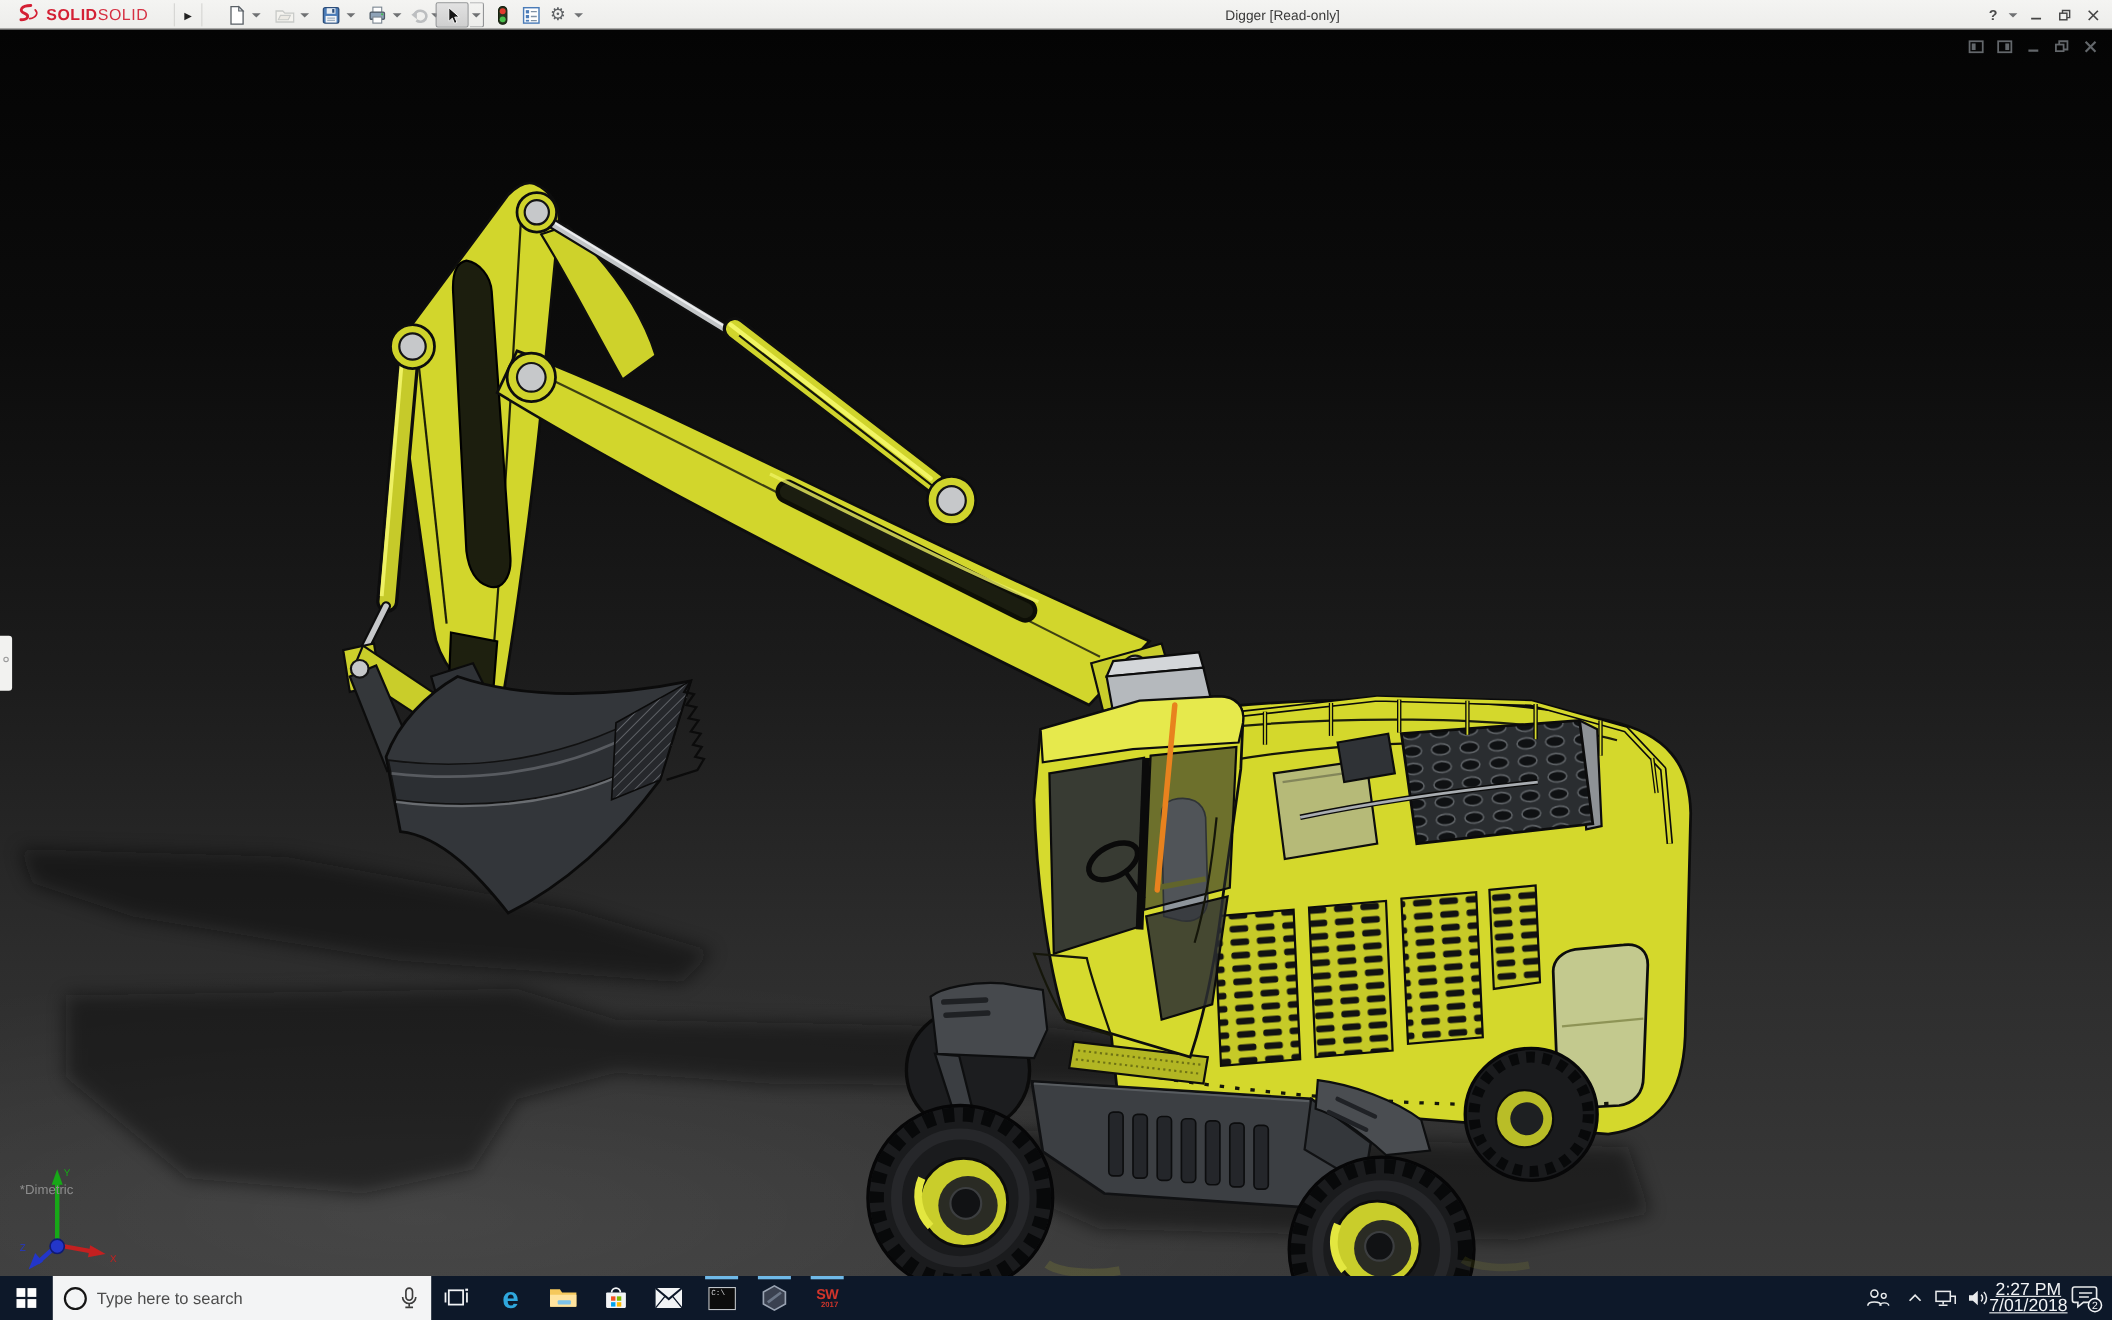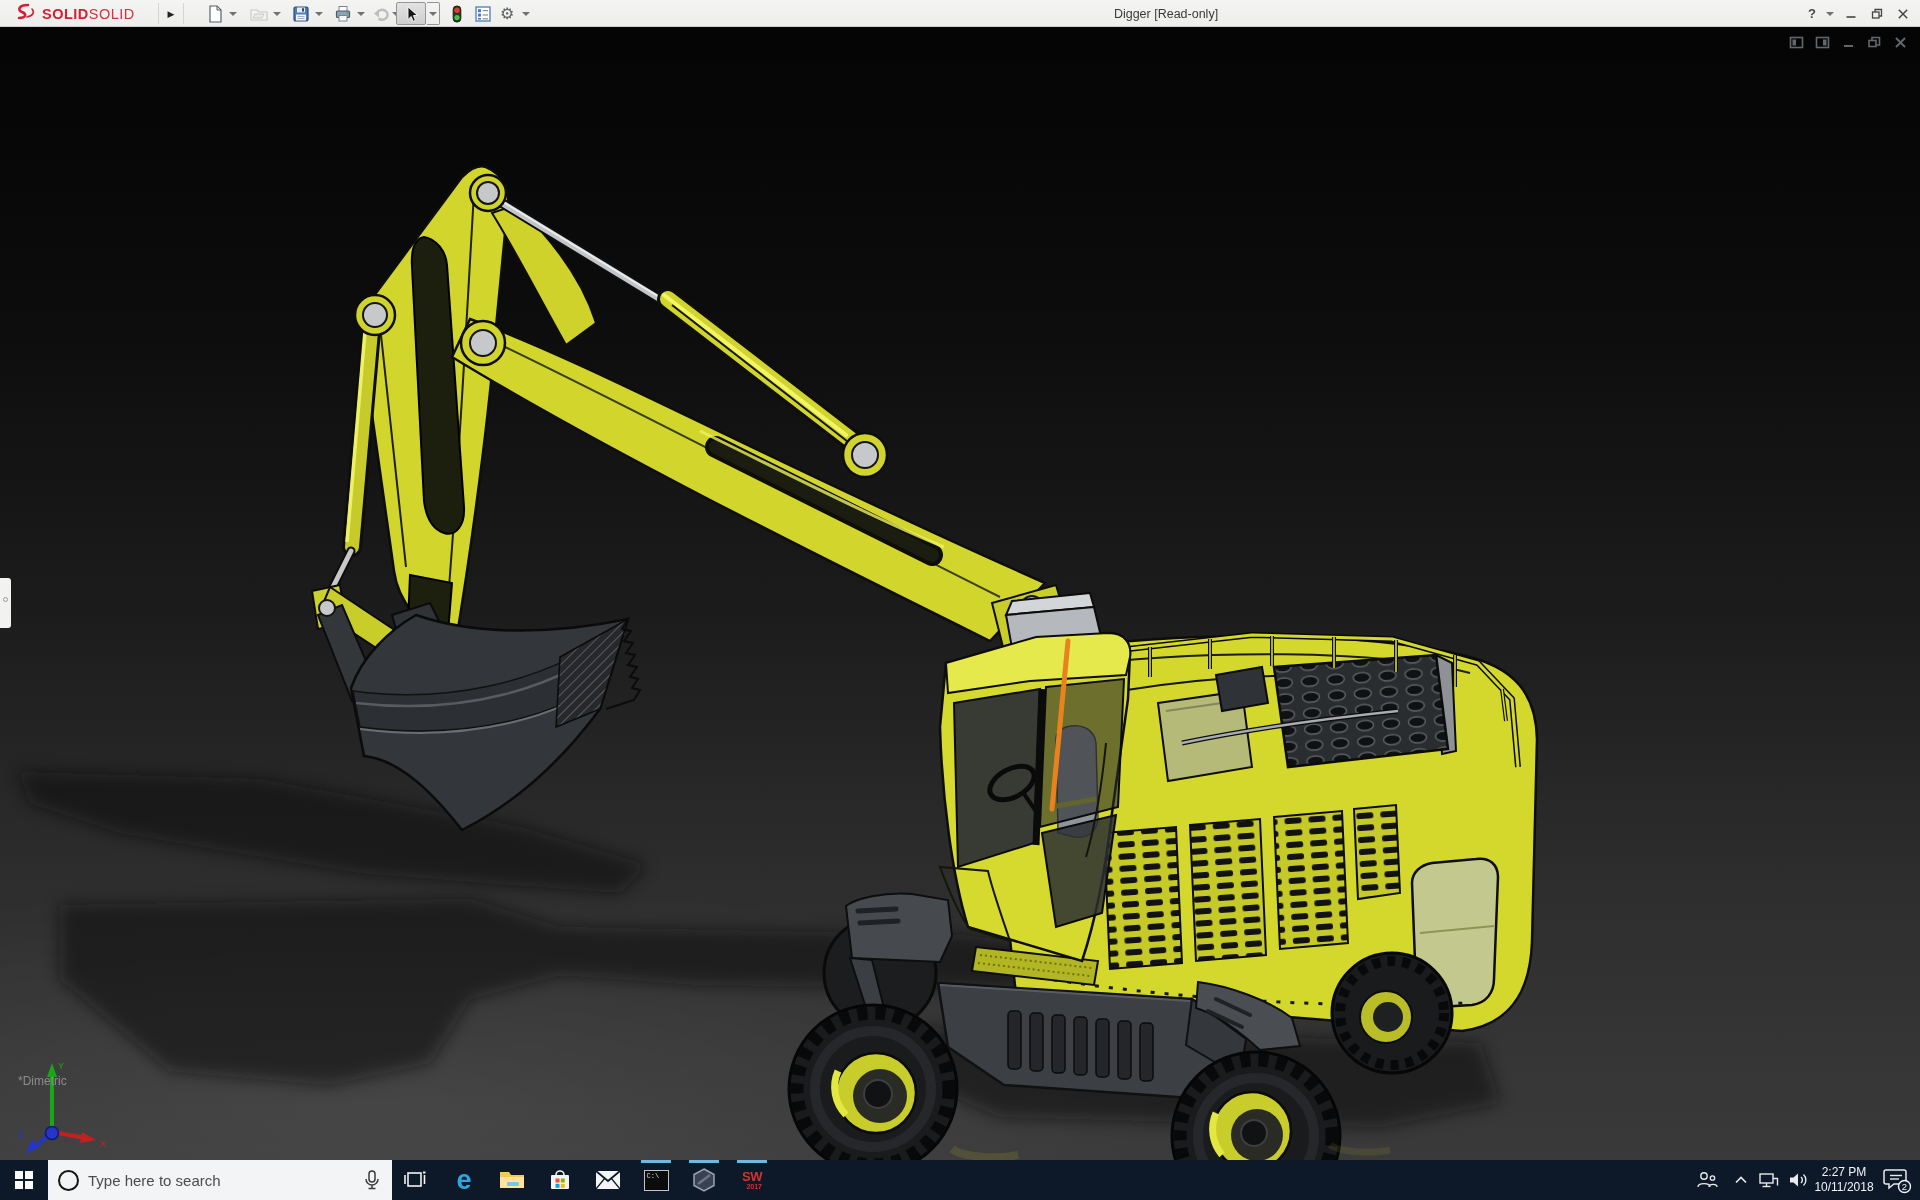--- a/index.html
+++ b/index.html
@@ -56,21 +56,21 @@
   .tb-icon { width:48px; display:flex; align-items:center; justify-content:center; }
   .underline { position:absolute; bottom:0; height:2.5px; width:30px; background:#6fb9e8; }
   .edge-e { font-size:27px; font-weight:bold; color:#2fa7dd; line-height:1; }
   .sw-wrap { display:flex; flex-direction:column; align-items:flex-end; line-height:1; }
   .sw-label { font-size:13px; font-weight:bold; color:#d2352b; letter-spacing:-.5px; }
   .sw-year { font-size:7px; font-weight:bold; color:#d2352b; }
   .cmd-box { width:25px; height:21px; background:#0c0c0c; border:1px solid #bfc4c9; position:relative; }
   .cmd-glyph { position:absolute; left:2px; top:1px; font-size:7px; color:#d8dadc; font-family:"Liberation Mono",monospace; }
   .tray-item { display:flex; align-items:center; justify-content:center; }
   .clock { left:1812px; width:64px; display:flex; flex-direction:column; align-items:center; justify-content:center;
-           color:#f2f4f6; font-size:12px; line-height:15px; }
+           color:#f2f4f6; font-size:16px; line-height:15px;text-decoration:underline; }
 
   .ic { display:block; }
 </style>
 </head>
 <body>
 
 <div class="app">
 
   <div class="titlebar">
     <div class="logo">
@@ -573,21 +573,21 @@
     </div>
     <div class="tray-item" style="left:1784px;width:30px">
       <svg width="22" height="20" viewBox="0 0 22 20">
         <path d="M2,7.5 h3.5 L10,3.5 v13 L5.5,12.5 H2 z" fill="#e8eaec"></path>
         <path d="M13,7 a4,4 0 0 1 0,6" fill="none" stroke="#e8eaec" stroke-width="1.4"></path>
         <path d="M15.5,4.5 a7.5,7.5 0 0 1 0,11" fill="none" stroke="#e8eaec" stroke-width="1.4"></path>
       </svg>
     </div>
     <div class="clock">
       <span>2:27 PM</span>
-      <span>10/11/2018</span>
+      <span>7/01/2018</span>
     </div>
     <div class="tray-item" style="left:1878px;width:38px">
       <svg width="30" height="28" viewBox="0 0 30 28">
         <path d="M4,4 h18 a2,2 0 0 1 2,2 v10 a2,2 0 0 1 -2,2 h-10 l-5,4 v-4 h-3 a2,2 0 0 1 -2,-2 v-10 a2,2 0 0 1 2,-2 z" fill="none" stroke="#e8eaec" stroke-width="1.5"></path>
         <line x1="8" y1="9.5" x2="20" y2="9.5" stroke="#e8eaec" stroke-width="1.4"></line>
         <line x1="8" y1="13" x2="17" y2="13" stroke="#e8eaec" stroke-width="1.4"></line>
         <circle cx="22.5" cy="20.5" r="6" fill="#0d1829" stroke="#f2f4f6" stroke-width="1.4"></circle>
         <text x="22.5" y="24" font-size="9.5" fill="#f2f4f6" text-anchor="middle" font-family="Liberation Sans, sans-serif">2</text>
       </svg>
     </div>

